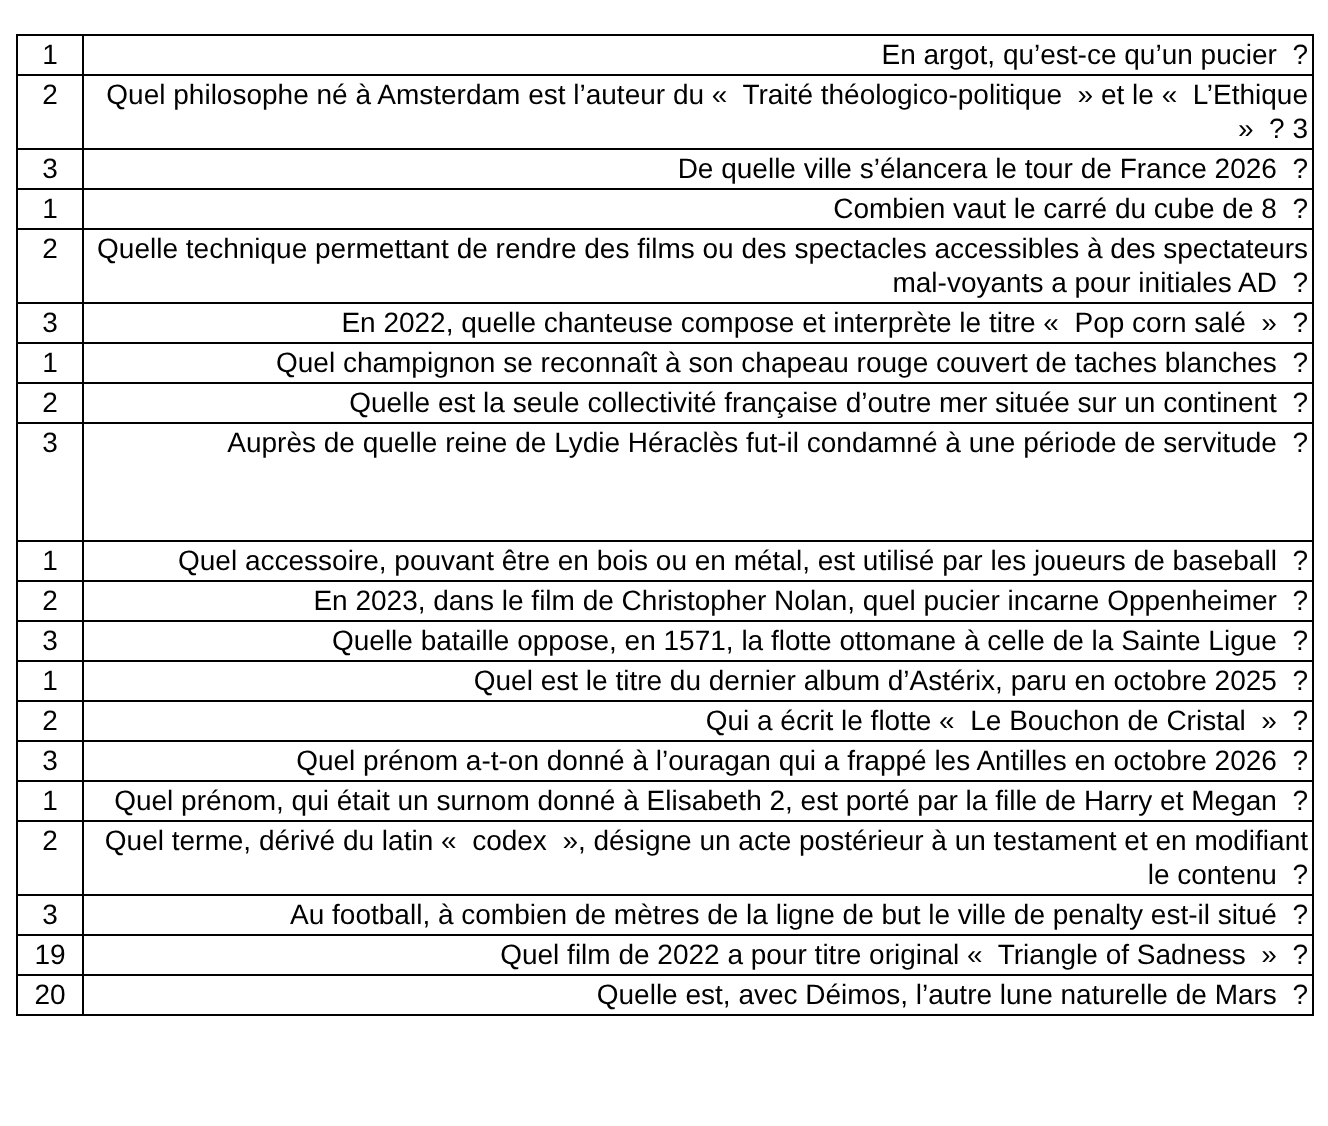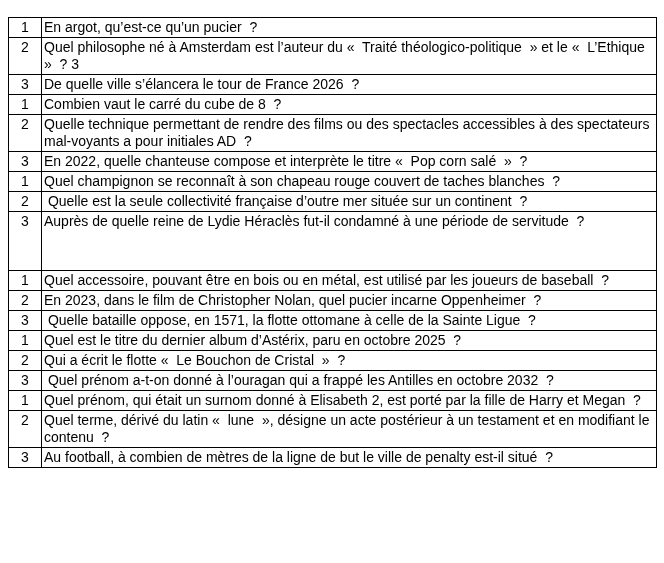--- a/index.html
+++ b/index.html
@@ -41,20 +41,21 @@
     text-align: center;
     padding-left: 1px;
     padding-right: 1px;
   }
   table.quiz td.q {
     width: 610px;
     padding-left: 2px;
     padding-right: 2px;
     white-space: pre-wrap;
     word-wrap: break-word;
+    text-align: right;
   }
   
   table.quiz tr:nth-child(9) td {
     height: 56px;
   }
 </style>
 </head>
 <body>
 
 <div class="page">
@@ -112,30 +113,38 @@
           <tr>
             <td class="num">1</td>
             <td class="q">Quel est le titre du dernier album d’Astérix, paru en octobre 2025  ?</td>
           </tr>
           <tr>
             <td class="num">2</td>
             <td class="q">Qui a écrit le flotte «  Le Bouchon de Cristal  »  ?</td>
           </tr>
           <tr>
             <td class="num">3</td>
-            <td class="q"> Quel prénom a-t-on donné à l’ouragan qui a frappé les Antilles en octobre 2032  ?</td>
+            <td class="q"> Quel prénom a-t-on donné à l’ouragan qui a frappé les Antilles en octobre 2026  ?</td>
           </tr>
           <tr>
             <td class="num">1</td>
             <td class="q">Quel prénom, qui était un surnom donné à Elisabeth 2, est porté par la fille de Harry et Megan  ?</td>
           </tr>
           <tr>
             <td class="num">2</td>
-            <td class="q">Quel terme, dérivé du latin «  lune  », désigne un acte postérieur à un testament et en modifiant le contenu  ?</td>
+            <td class="q">Quel terme, dérivé du latin «  codex  », désigne un acte postérieur à un testament et en modifiant le contenu  ?</td>
           </tr>
           <tr>
             <td class="num">3</td>
             <td class="q">Au football, à combien de mètres de la ligne de but le ville de penalty est-il situé  ?</td>
+          </tr>
+          <tr>
+            <td class="num">19</td>
+            <td class="q">Quel film de 2022 a pour titre original «  Triangle of Sadness  »  ?</td>
+          </tr>
+          <tr>
+            <td class="num">20</td>
+            <td class="q">Quelle est, avec Déimos, l’autre lune naturelle de Mars  ?</td>
           </tr>
         </tbody>
     </table>
   </div>
 </div>
 
 </body></html>

